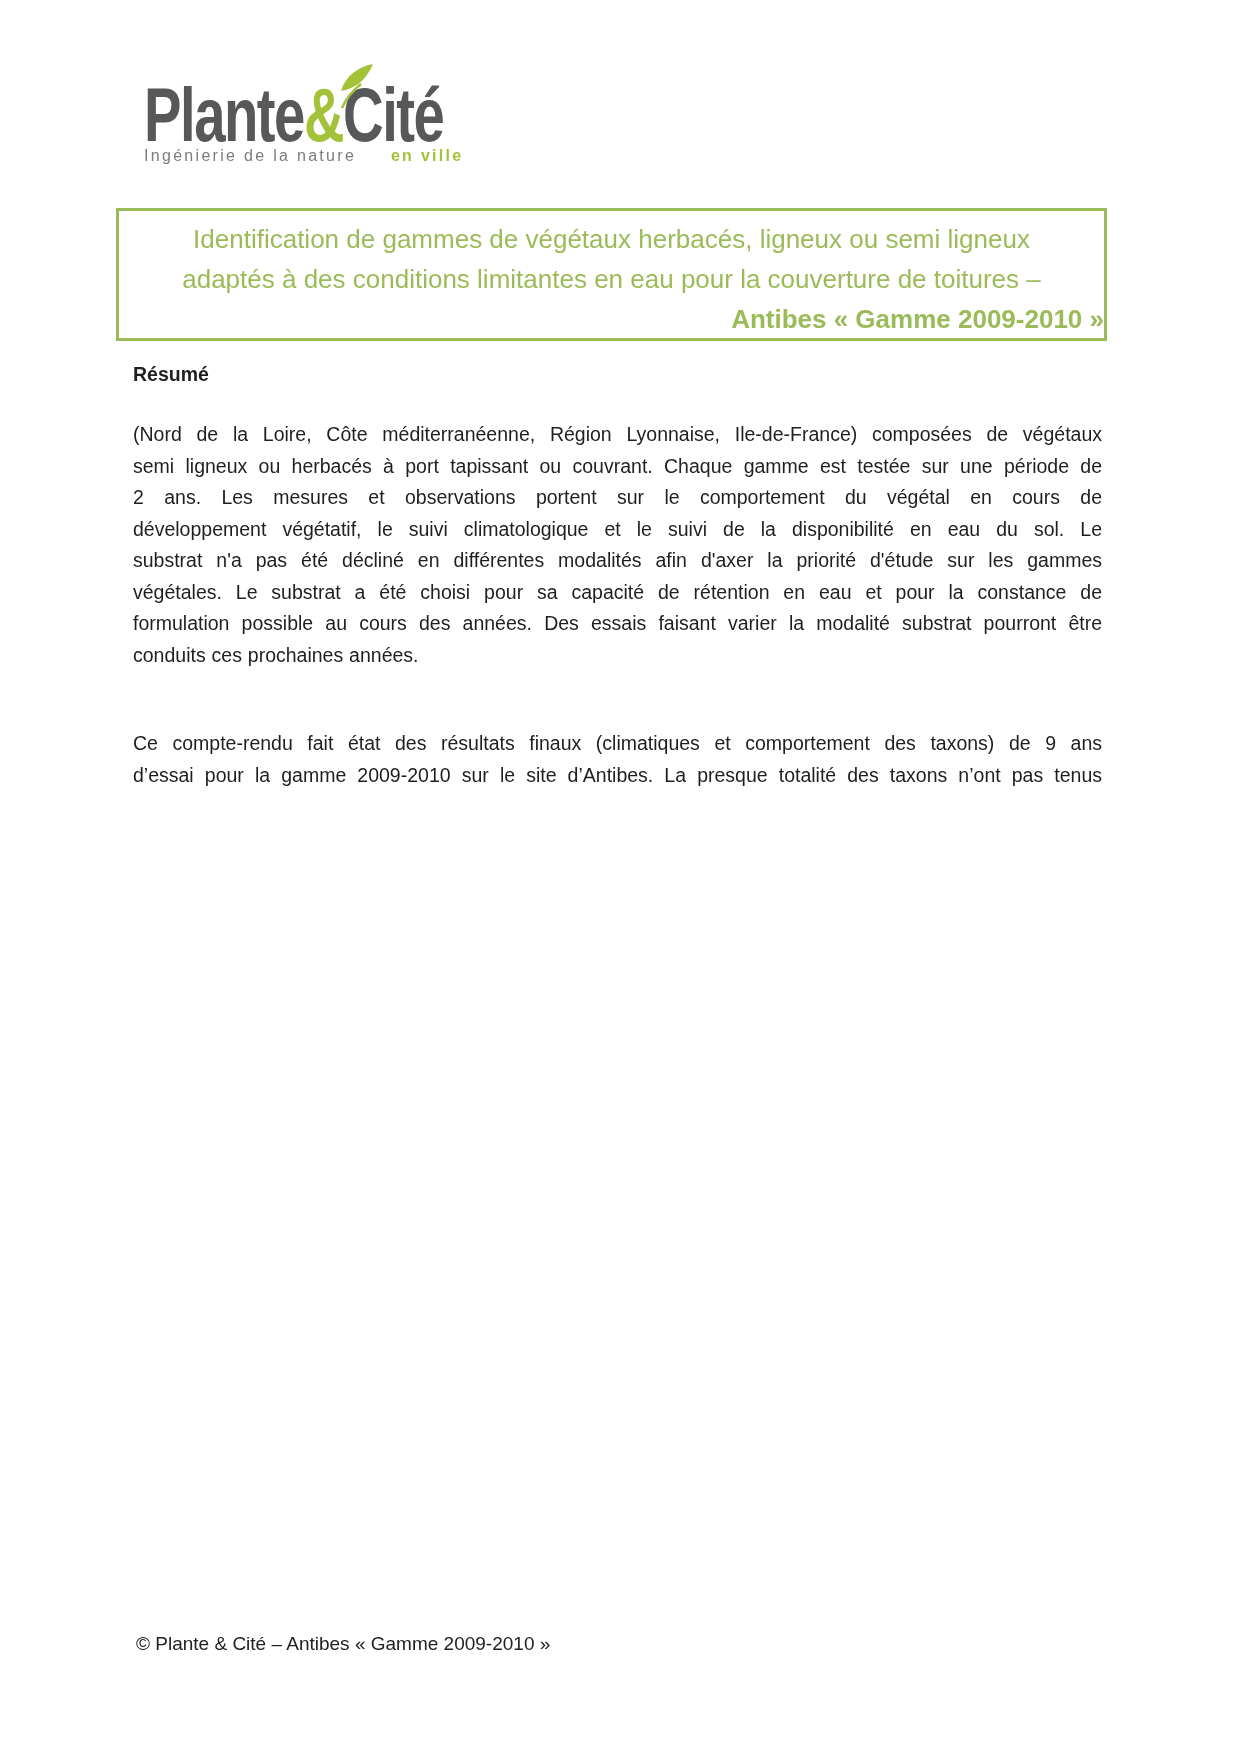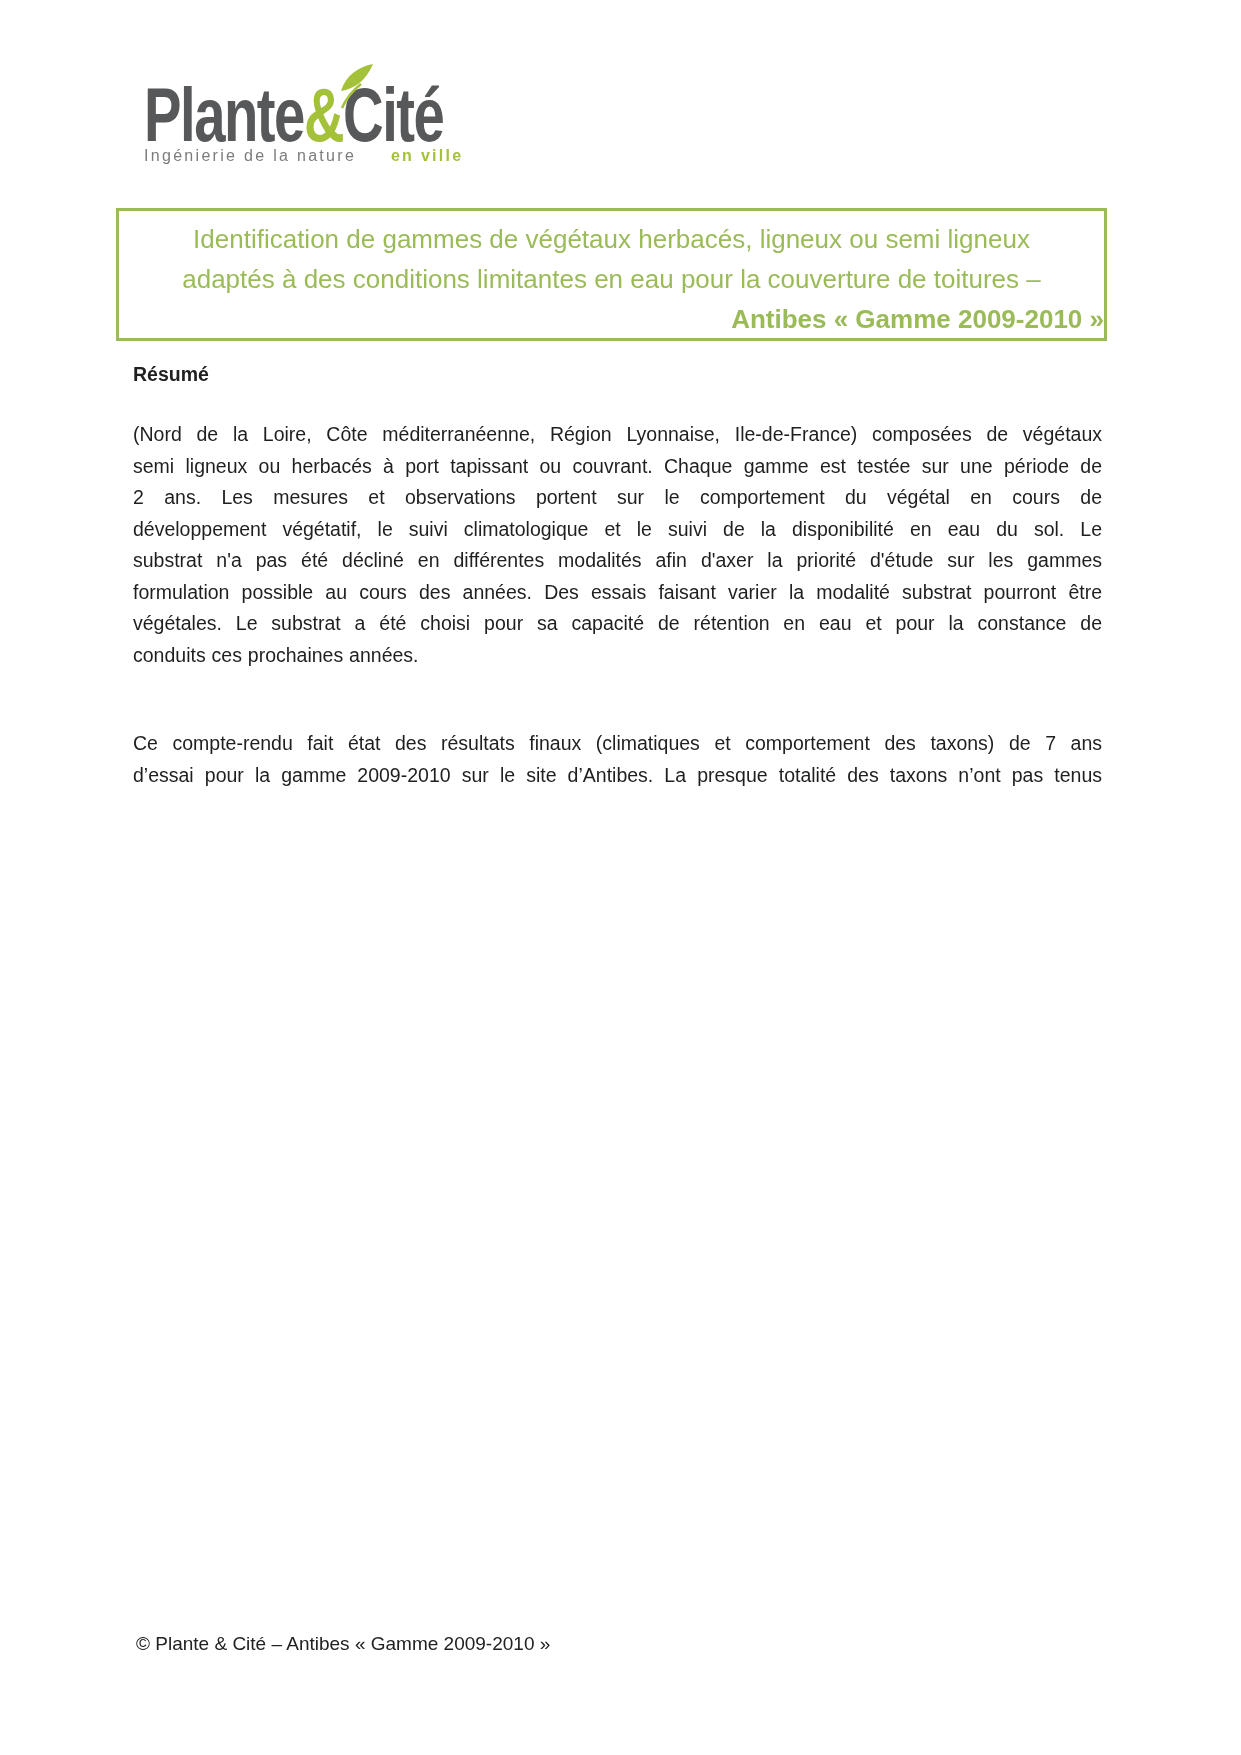--- a/index.html
+++ b/index.html
@@ -74,25 +74,25 @@
   </section>
 
   <h2 class="resume-heading">Résumé</h2>
 
   <div class="paragraph paragraph-1">
       <div class="jline">(Nord de la Loire, Côte méditerranéenne, Région Lyonnaise, Ile-de-France) composées de végétaux</div>
       <div class="jline">semi ligneux ou herbacés à port tapissant ou couvrant. Chaque gamme est testée sur une période de</div>
       <div class="jline">2 ans. Les mesures et observations portent sur le comportement du végétal en cours de</div>
       <div class="jline">développement végétatif, le suivi climatologique et le suivi de la disponibilité en eau du sol. Le</div>
       <div class="jline">substrat n'a pas été décliné en différentes modalités afin d'axer la priorité d'étude sur les gammes</div>
+      <div class="jline">végétales. Le substrat a été choisi pour sa capacité de rétention en eau et pour la constance de</div>
       <div class="jline">formulation possible au cours des années. Des essais faisant varier la modalité substrat pourront être</div>
-      <div class="jline">végétales. Le substrat a été choisi pour sa capacité de rétention en eau et pour la constance de</div>
       <div class="jline last">conduits ces prochaines années.</div>
     </div>
 
   <div class="paragraph paragraph-2">
-      <div class="jline">Ce compte-rendu fait état des résultats finaux (climatiques et comportement des taxons) de 7 ans</div>
+      <div class="jline">Ce compte-rendu fait état des résultats finaux (climatiques et comportement des taxons) de 9 ans</div>
       <div class="jline">d’essai pour la gamme 2009-2010 sur le site d’Antibes. La presque totalité des taxons n’ont pas tenus</div>
     </div>
 
   <footer class="footer">© Plante &amp; Cité – Antibes « Gamme 2009-2010 »</footer>
 
 </div>
 
 </body></html>

